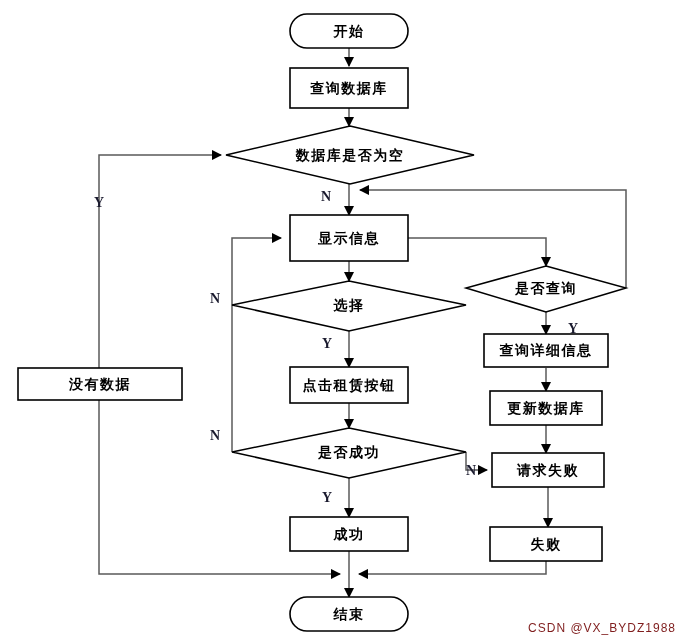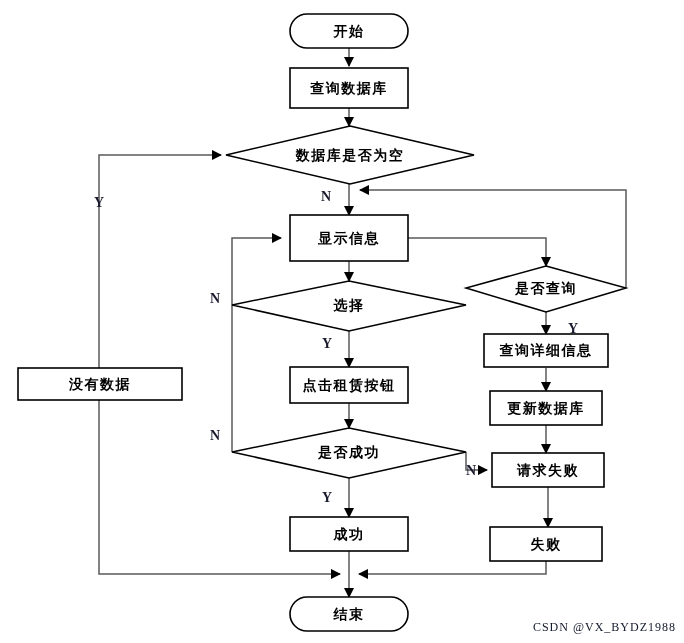--- a/index.html
+++ b/index.html
@@ -49,23 +49,23 @@
     font-size: 14px;
     font-weight: bold;
     fill: #1a1a2e;
     text-anchor: middle;
     dominant-baseline: middle;
   }
   .watermark {
     position: absolute;
     right: 8px;
     bottom: 8px;
-    font-family: Liberation Serif, serif;
+    font-family: Liberation Sans, sans-serif;
     font-size: 12px;
-    color: #0f172a;
+    color: #7f1d1d;
     letter-spacing: 1px;
     white-space: nowrap;
   }
 </style>
 </head>
 <body>
 
 <div id="canvas-wrap">
 
   <svg class="flow" viewBox="0 0 684 643">

